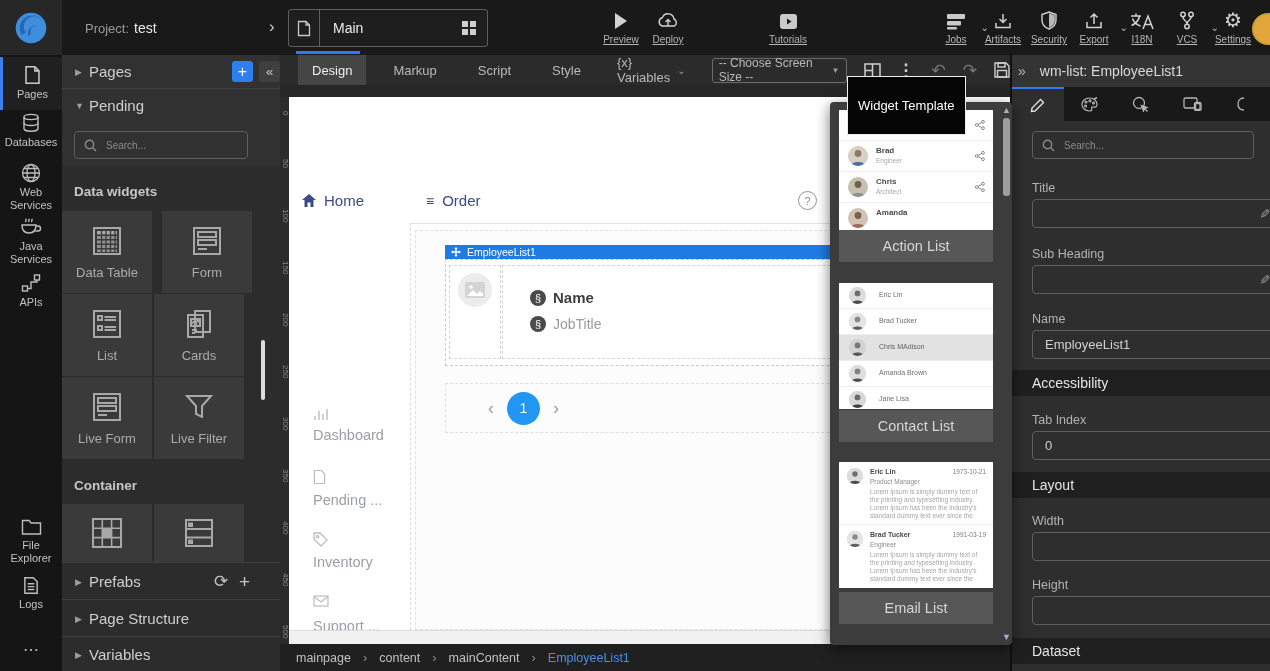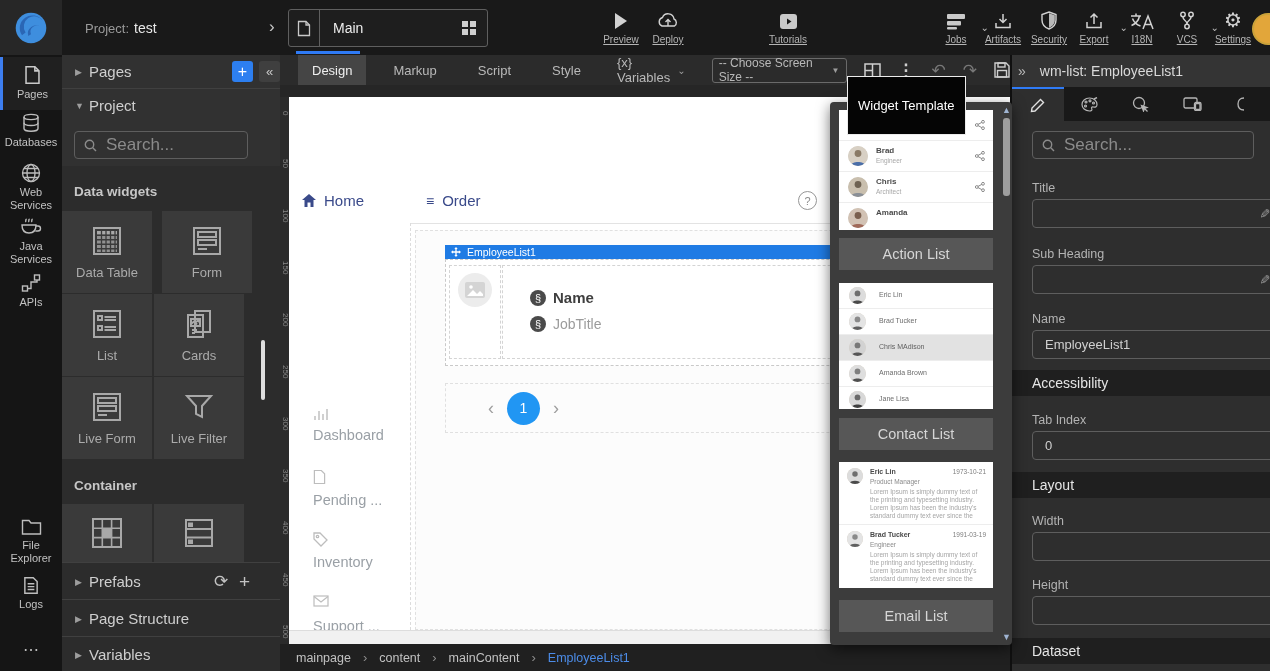--- a/index.html
+++ b/index.html
@@ -30,21 +30,21 @@
   .ib-item .lb{font-size:11px;line-height:13px;margin-top:3px;}
   .ib-item.active{background:#202020;border-left:3px solid #3d7ef0;width:59px;}
   
   #lpanel{left:62px;top:55px;width:218px;height:616px;background:#313131;overflow:hidden;}
   .lp-row{position:absolute;left:0;width:218px;border-top:1px solid #404040;display:flex;align-items:center;color:#cfcfcf;font-size:15px;cursor:pointer;}
   .lp-row .tri{color:#9d9d9d;font-size:9px;width:14px;margin-left:13px;}
   .dw-head{color:#c6c6c6;font-size:13.5px;font-weight:bold;}
   .tile{background:#3a3a3a;width:90px;height:82px;position:absolute;display:flex;flex-direction:column;align-items:center;justify-content:center;color:#ababab;cursor:pointer;}
   .tile .lb{font-size:13px;margin-top:8px;color:#ababab;}
   .inp{border:1px solid #5e5e5e;border-radius:4px;background:transparent;color:#d0d0d0;font-size:13px;display:flex;align-items:center;}
-  .inp input{background:transparent;border:0;outline:0;color:#d0d0d0;font-size:17px;width:100%;font-family:inherit;}
+  .inp input{background:transparent;border:0;outline:0;color:#d0d0d0;font-size:10px;width:100%;font-family:inherit;}
   .inp input::placeholder{color:#8b8b8b;}
   .mag{margin:0 7px 0 9px;flex:none;}
   #lpThumb{left:261px;top:340px;width:4px;height:60px;background:#dedede;border-radius:2px;}
   
   #canvasBar{left:280px;top:55px;width:730px;height:30px;background:#2b2b2b;display:flex;align-items:center;}
   .cv-tab{height:30px;display:flex;align-items:center;padding:0 14px;color:#b9b9b9;font-size:13px;cursor:pointer;}
   .cv-tab.active{background:#454545;color:#efefef;}
   #screenSel{width:152px;height:23px;border:1px solid #6a6a6a;border-radius:3px;color:#b9b9b9;font-size:12px;
              display:flex;align-items:center;padding:0 6px;justify-content:space-between;margin-left:12px;cursor:pointer;}
   .cv-ico{color:#cfcfcf;margin-left:17px;cursor:pointer;display:flex;align-items:center;}
@@ -76,21 +76,21 @@
   .pg-ar{color:#9e9e9e;font-size:18px;}
   #hscroll{left:289px;top:630px;width:721px;height:14px;background:#f1f1f1;border-top:1px solid #ddd;}
   #crumbs{left:280px;top:644px;width:730px;height:27px;background:#202020;display:flex;align-items:center;font-size:12.5px;color:#c2c2c2;}
   .cr-sep{color:#8d8d8d;margin:0 12px;font-size:13px;}
   .cr-last{color:#4c8ce8;}
   
   #popup{left:830px;top:102px;width:182px;height:543px;background:#3c3c3c;border-radius:4px;
          box-shadow:0 4px 14px rgba(0,0,0,.55);z-index:50;}
   .tpl-card{position:absolute;left:9px;width:154px;background:#fff;overflow:hidden;cursor:pointer;}
   .tpl-label{position:absolute;left:9px;width:154px;height:32px;background:#575757;color:#d6d6d6;font-size:14.5px;
-             display:flex;align-items:center;justify-content:center;cursor:pointer;margin-top:8px;}
+             display:flex;align-items:center;justify-content:center;cursor:pointer;}
   .prow{position:relative;border-bottom:1px solid #ededed;}
   .pav{position:absolute;border-radius:50%;overflow:hidden;background:#d8d2c8;}
   .pnm{position:absolute;font-weight:bold;color:#4a4a4a;}
   .prl{position:absolute;color:#a8a8a8;}
   .pbody{position:absolute;color:#a5a5a5;font-size:6.5px;line-height:8px;overflow:hidden;}
   .pdate{position:absolute;right:7px;color:#7d7d7d;}
   #pupScroll{position:absolute;right:2px;top:16px;width:7px;height:78px;background:#9e9e9e;border-radius:3px;}
   .pup-ar{position:absolute;right:1px;color:#9fb4d2;font-size:9px;}
   
   #rpanel{left:1012px;top:55px;width:258px;height:616px;background:#2e2e2e;}
@@ -304,21 +304,21 @@
 
 <div class="abs" id="lpanel">
   <div class="lp-row" style="top:0;height:33px;border-top:0;">
     <span class="tri">▶</span>
     <span>Pages</span>
     <span style="position:absolute;left:170px;top:6px;width:21px;height:21px;background:#2d7ff0;border-radius:3px;color:#fff;font-size:16px;display:flex;align-items:center;justify-content:center;">+</span>
     <span style="position:absolute;left:197px;top:6px;width:21px;height:21px;background:#3f3f3f;border-radius:3px;color:#c9c9c9;font-size:13px;display:flex;align-items:center;justify-content:center;">«</span>
   </div>
   <div class="lp-row" style="top:33px;height:33px;">
     <span class="tri">▼</span>
-    <span>Project</span>
+    <span>Pending</span>
   </div>
   <div class="inp abs" style="left:12px;top:76px;width:172px;height:26px;">
     <span class="mag">
         <svg width="13" height="13" viewBox="0 0 13 13" fill="none" stroke="#8b8b8b" stroke-width="1.4">
           <circle cx="5.5" cy="5.5" r="4.2"></circle>
           <path d="M8.8 8.8 L12 12"></path>
         </svg>
       </span>
     <input placeholder="Search..." style="">
   </div>

